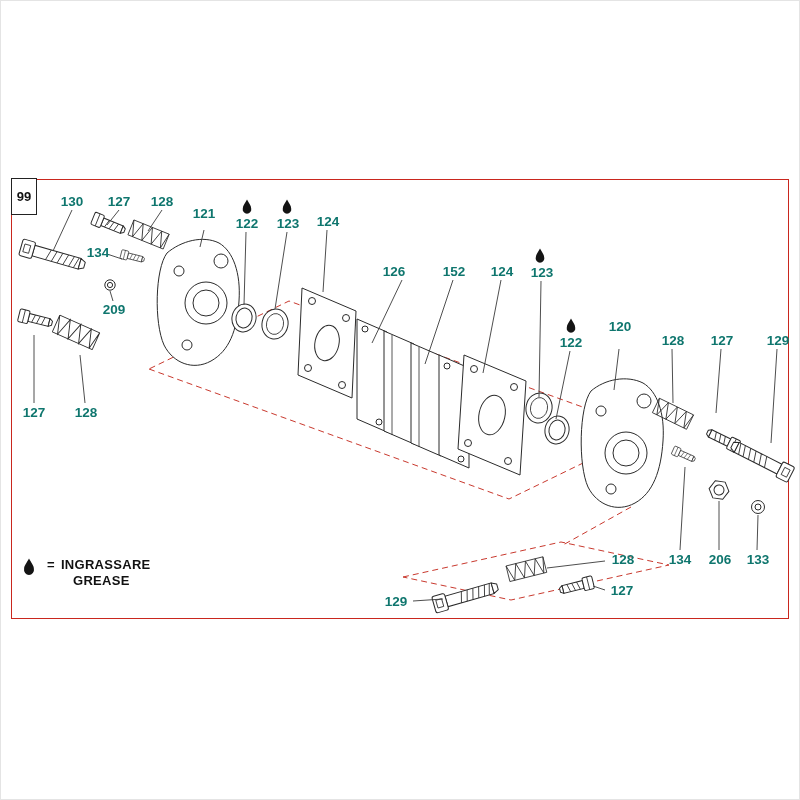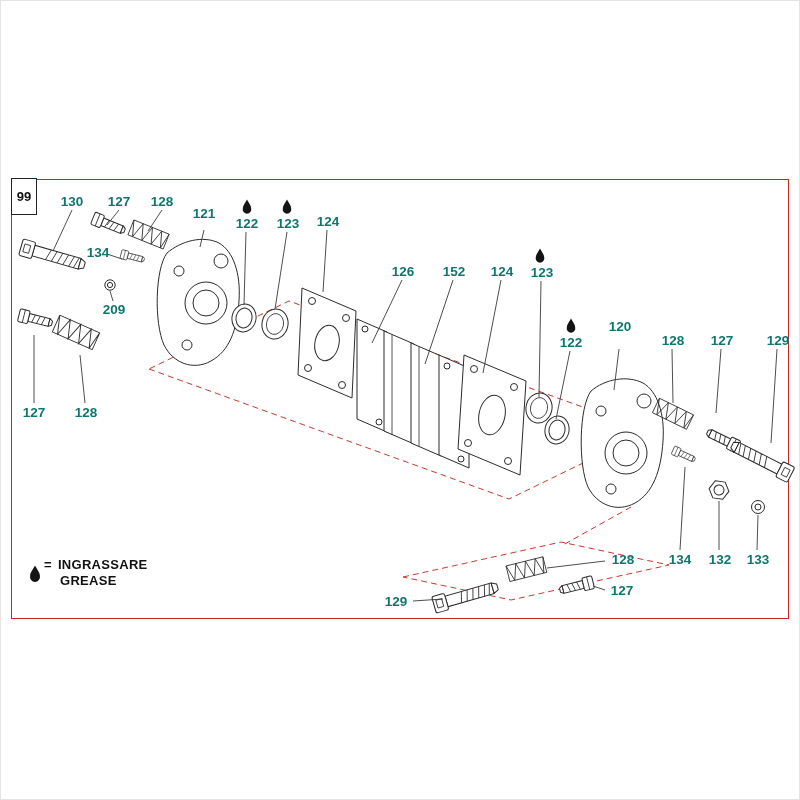--- a/index.html
+++ b/index.html
@@ -6,24 +6,24 @@
   .canvas{position:relative;width:800px;height:800px;background:#fff;border:1px solid #e4e4e4;
           box-sizing:border-box;font-family:"Liberation Sans",sans-serif;overflow:hidden;}
   .frame{position:absolute;left:10px;top:178px;width:778px;height:440px;
          border:1.6px solid #c9271e;box-sizing:border-box;}
   .figbox{position:absolute;left:10px;top:177px;width:26px;height:37px;border:1.6px solid #222;
           background:#fff;display:flex;align-items:center;justify-content:center;
           font-weight:bold;font-size:13px;color:#111;z-index:5;box-sizing:border-box;text-align:right;}
   .drawing{position:absolute;left:0;top:0;z-index:2;}
   .part-label{position:absolute;transform:translate(-50%,-50%);font-weight:bold;font-size:13.5px;
               color:#0f766e;white-space:nowrap;z-index:4;}
-  .legend{position:absolute;left:25px;top:556px;display:flex;align-items:flex-end;z-index:4;}
+  .legend{position:absolute;left:19px;top:556px;display:flex;gap:9px;align-items:flex-start;z-index:4;}
   .legend .txt{font-weight:bold;font-size:13px;line-height:1.2;color:#111;letter-spacing:.3px;}
   .legend .eq{margin-right:6px;}
-  .legend .l2{margin-left:16px;}
+  .legend .l2{margin-left:26px;}
   
   .p{fill:#fff;stroke:#2b2b2b;stroke-width:1;stroke-linejoin:round;}
   .ln{fill:none;stroke:#2b2b2b;stroke-width:.8;}
   .leader{fill:none;stroke:#3a3a3a;stroke-width:.9;}
   .dash{fill:none;stroke:#c9392e;stroke-width:1;stroke-dasharray:6 4;}
   .drop{fill:#141414;stroke:none;}
 </style>
 </head>
 <body>
 
@@ -182,34 +182,34 @@
 
   <div class="part-label" style="left:71px;top:200px">130</div>
   <div class="part-label" style="left:118px;top:200px">127</div>
   <div class="part-label" style="left:161px;top:200px">128</div>
   <div class="part-label" style="left:203px;top:212px">121</div>
   <div class="part-label" style="left:246px;top:222px">122</div>
   <div class="part-label" style="left:287px;top:222px">123</div>
   <div class="part-label" style="left:327px;top:220px">124</div>
   <div class="part-label" style="left:97px;top:251px">134</div>
   <div class="part-label" style="left:113px;top:308px">209</div>
-  <div class="part-label" style="left:402px;top:270px">126</div>
+  <div class="part-label" style="left:393px;top:270px">126</div>
   <div class="part-label" style="left:453px;top:270px">152</div>
   <div class="part-label" style="left:501px;top:270px">124</div>
   <div class="part-label" style="left:541px;top:271px">123</div>
   <div class="part-label" style="left:570px;top:341px">122</div>
   <div class="part-label" style="left:619px;top:325px">120</div>
   <div class="part-label" style="left:672px;top:339px">128</div>
   <div class="part-label" style="left:721px;top:339px">127</div>
   <div class="part-label" style="left:777px;top:339px">129</div>
   <div class="part-label" style="left:33px;top:411px">127</div>
   <div class="part-label" style="left:85px;top:411px">128</div>
   <div class="part-label" style="left:622px;top:558px">128</div>
   <div class="part-label" style="left:679px;top:558px">134</div>
-  <div class="part-label" style="left:719px;top:558px">132</div>
+  <div class="part-label" style="left:719px;top:558px">206</div>
   <div class="part-label" style="left:757px;top:558px">133</div>
   <div class="part-label" style="left:621px;top:589px">127</div>
   <div class="part-label" style="left:395px;top:600px">129</div>
 
   <div class="legend">
     <svg width="18" height="24" viewBox="-9 -9 18 24">
       <path class="drop" d="M0,-7.5 C2.1,-3.4 4.9,-0.6 4.9,2.9 A5,5 0 1 1 -4.9,2.9 C-4.9,-0.6 -2.1,-3.4 0,-7.5 Z"></path>
     </svg>
     <div class="txt">
       <div>

